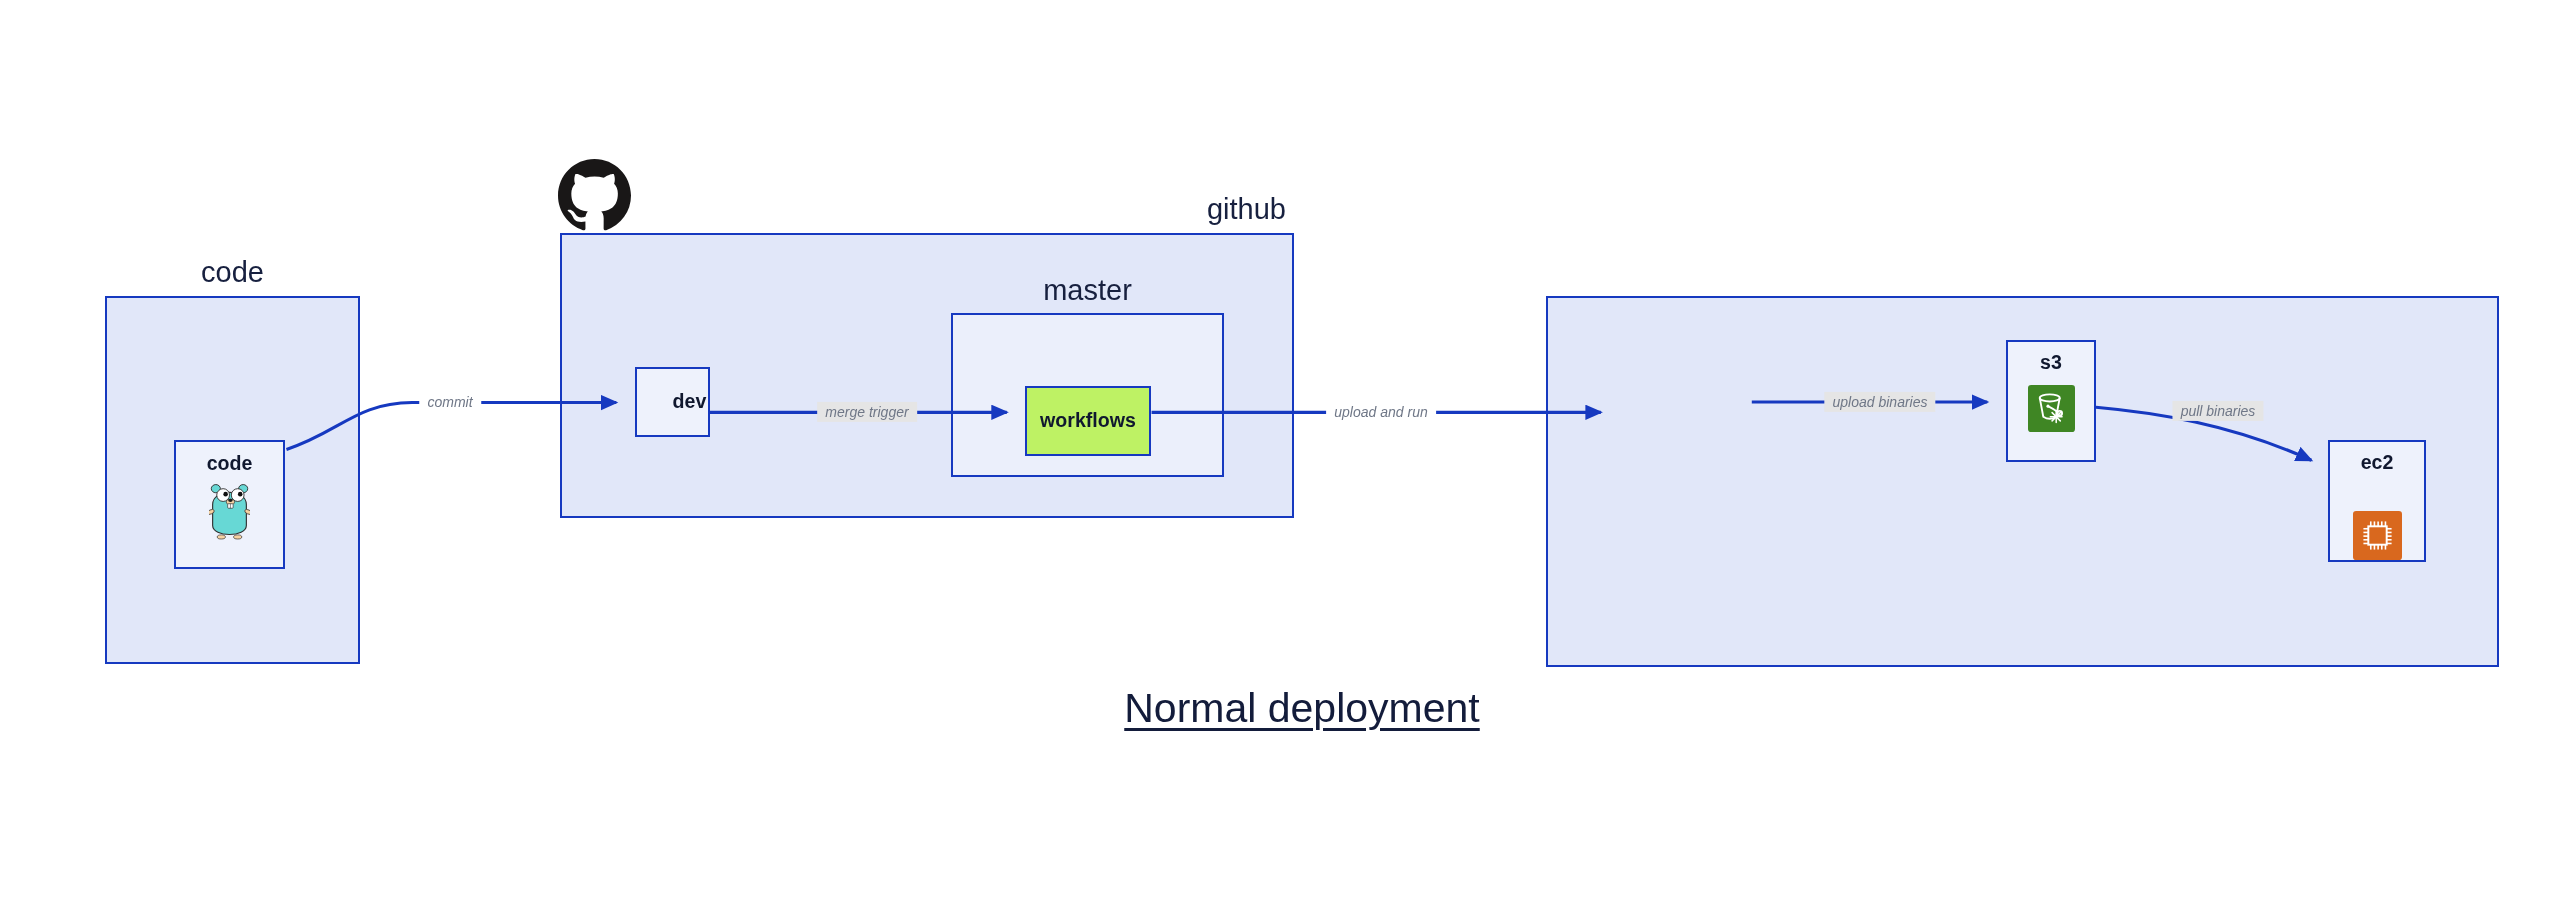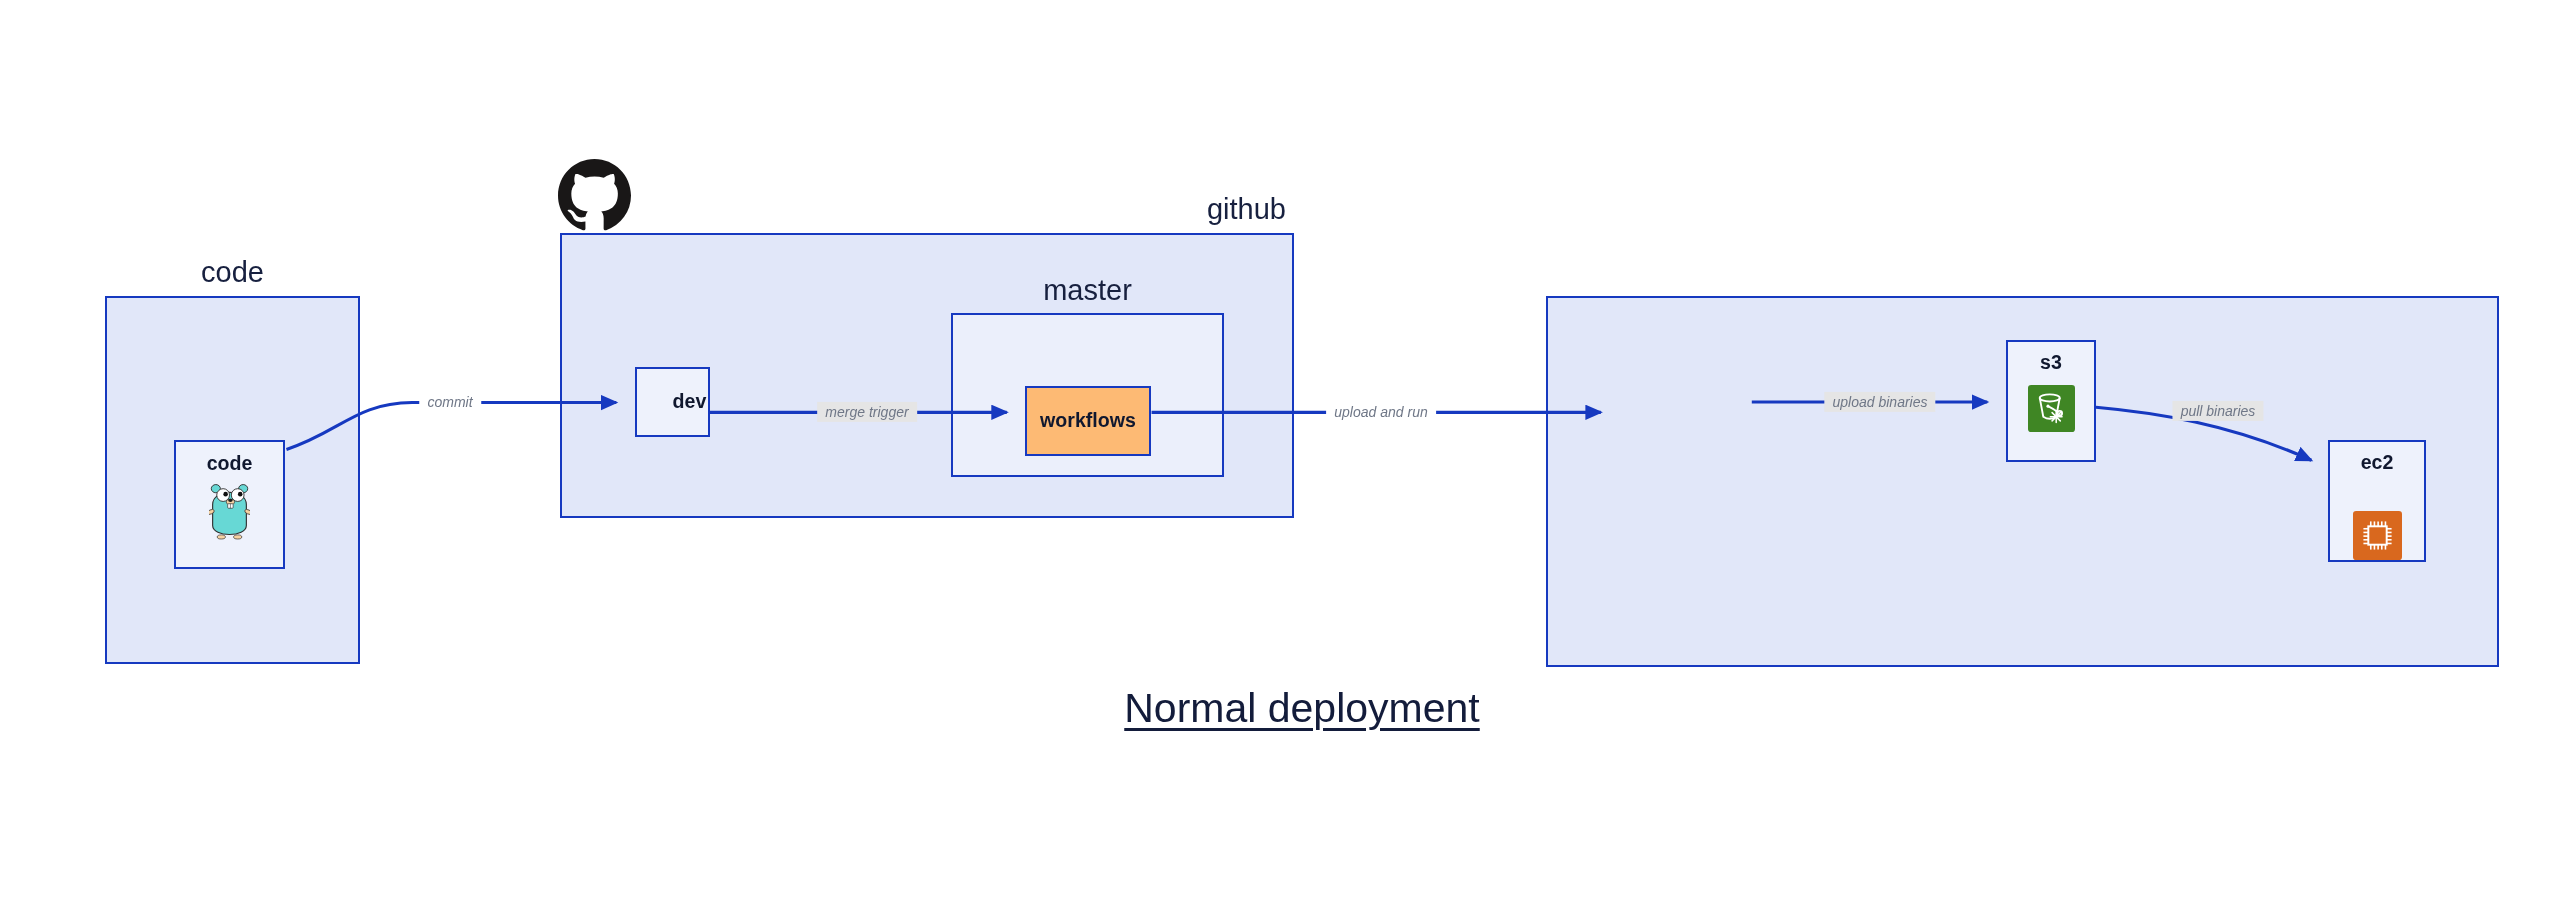--- a/index.html
+++ b/index.html
@@ -11,21 +11,21 @@
   .container {
     position:absolute; background:#e1e7f9; border:2.6px solid #1639c0; z-index:1;
   }
   .container.master { background:#ebeffb; }
   .node {
     position:absolute; background:#eef2fc; border:2.6px solid #1639c0; z-index:2;
     display:flex; flex-direction:column; align-items:center;
   }
   .node.center { justify-content:center; }
   .node.top { justify-content:flex-start; }
-  .node.workflows { background:#fdba74; }
+  .node.workflows { background:#bef264; }
   .clabel {
     position:absolute; font-size:29px; color:#17203f; z-index:3; line-height:1;
   }
   .nlabel {
     font-weight:bold; font-size:19.6px; color:#10182f; text-align:center; line-height:1;
   }
   .edges { position:absolute; left:0; top:0; z-index:4; pointer-events:none; }
   .elabel {
     position:absolute; transform:translate(-50%,-50%);
     font-style:italic; font-size:14px; color:#6f7787; line-height:1;

